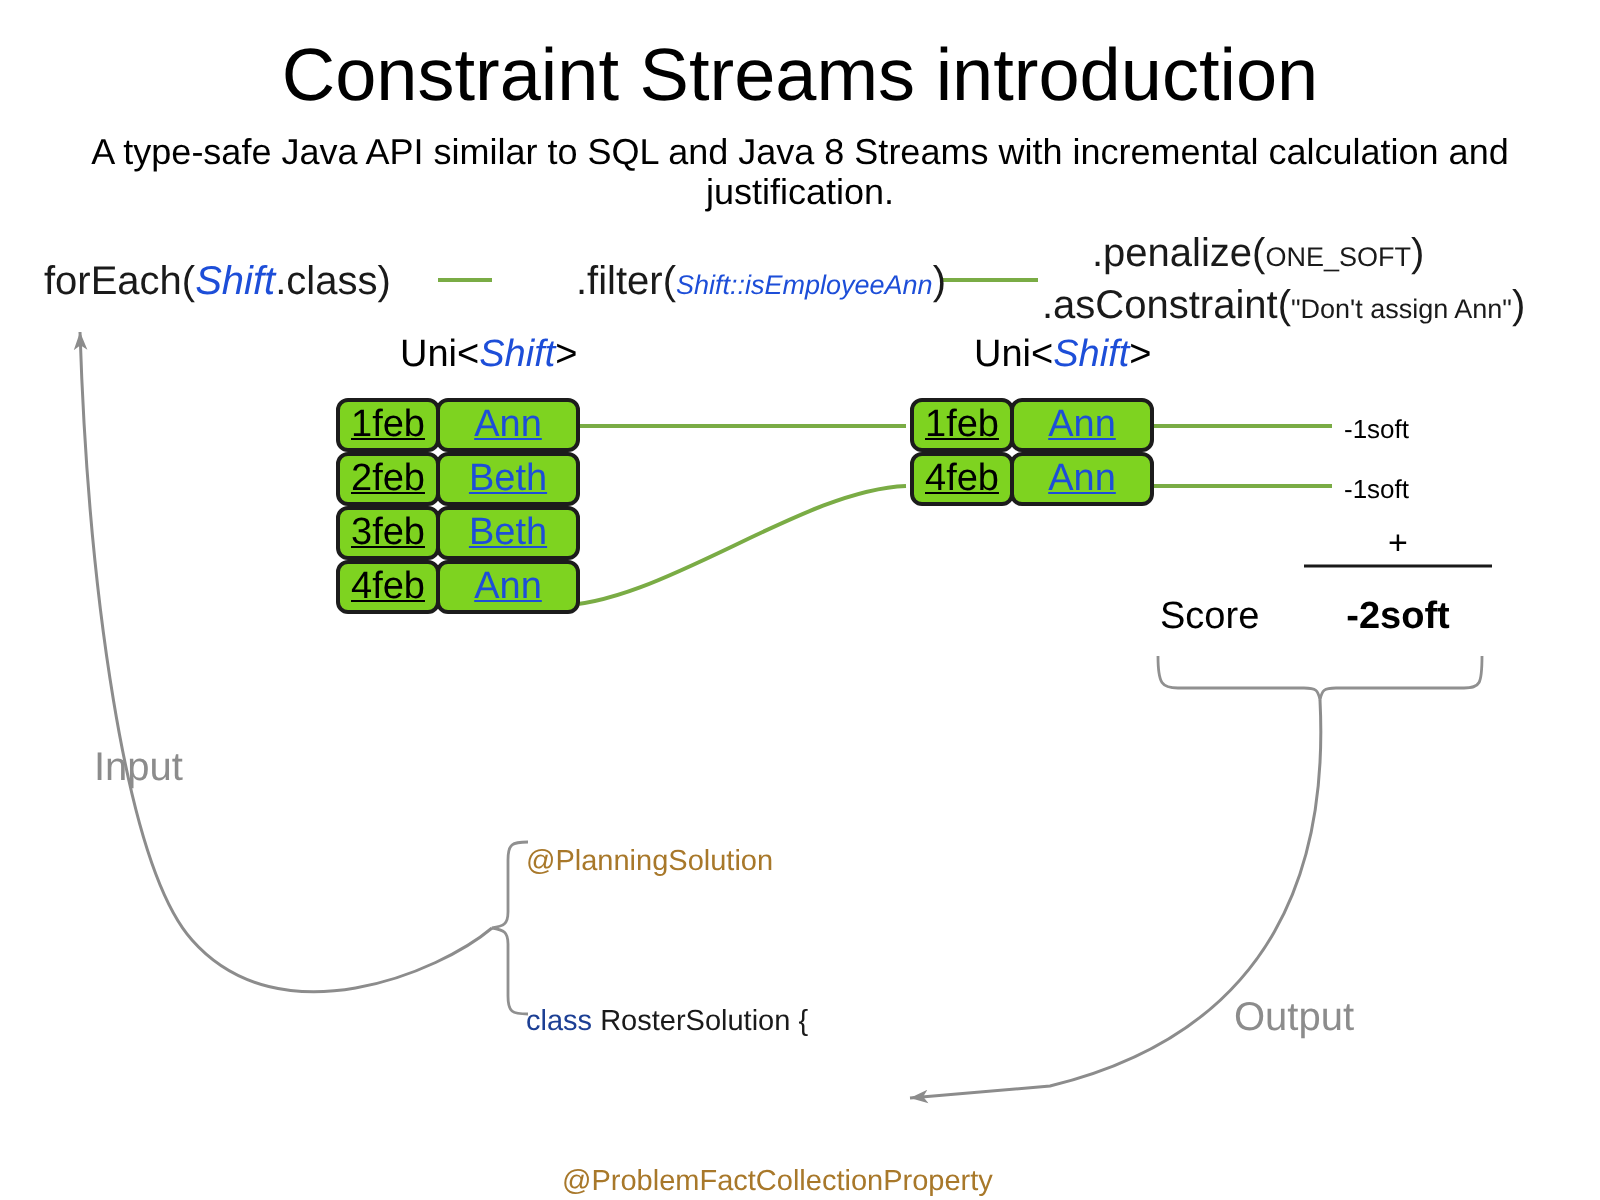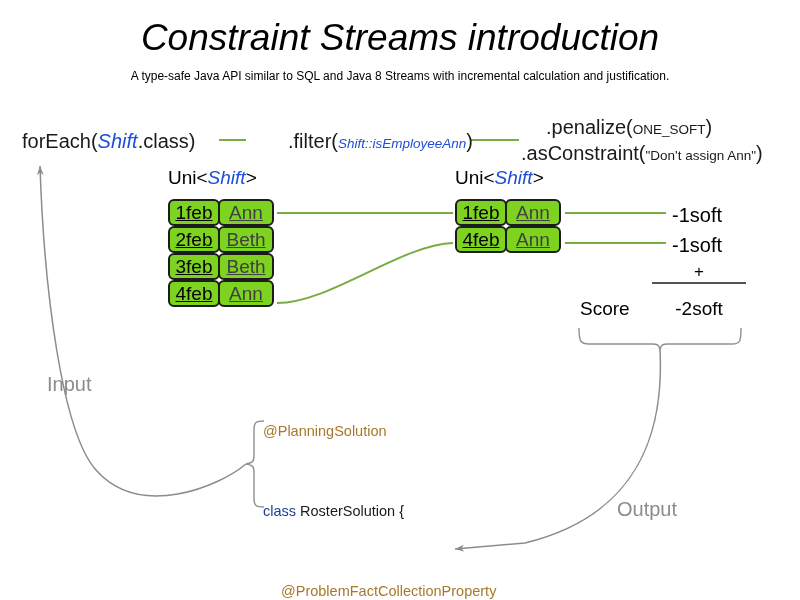--- a/index.html
+++ b/index.html
@@ -31,27 +31,26 @@
   
   #title {
     left: 0; top: 16px;
     width: 800px;
     text-align: center;
     font-size: 37px;
     line-height: 44px;
     font-weight: normal;
     letter-spacing: 0px;
     color: #000;
-    font-style: italic;
   }
   #subtitle {
     left: 0; top: 66px;
     width: 800px;
     text-align: center;
-    font-size: 12px;
+    font-size: 18px;
     line-height: 20px;
     color: #000;
   }
 
   
   .expr {
     font-size: 20px;
     line-height: 26px;
     white-space: nowrap;
     color: #1a1a1a;
@@ -64,20 +63,21 @@
   #for-each { left: 22px; top: 128px; }
   #filter-call { left: 248px; top: 128px; margin-left: 40px; }
   #penalize-call { left: 546px; top: 114px; }
   #as-constraint-call { left: 521px; top: 140px; }
 
   
   .uni-label {
     font-size: 19px;
     line-height: 24px;
     white-space: nowrap;
+    margin-left: 32px;
   }
   #uni-left { left: 168px; top: 166px; }
   #uni-right { left: 455px; top: 166px; }
 
   
   .fact-row {
     display: flex;
     align-items: stretch;
     height: 27px;
   }
@@ -93,30 +93,30 @@
     line-height: 19px;
     padding: 0 3px;
     text-decoration: underline;
   }
   .cell-date {
     color: #000000;
     width: 52px;
     margin-right: -2px;
   }
   .cell-name {
-    color: #404040;
-    width: 56px;
+    color: #1d4ed8;
+    width: 72px;
   }
 
   #left-facts { left: 168px; top: 199px; }
   #right-facts { left: 455px; top: 199px; }
 
   
   .soft-label {
-    font-size: 20px;
+    font-size: 13px;
     line-height: 24px;
     color: #000;
     white-space: nowrap;
   }
   #soft-1 { left: 672px; top: 203px; }
   #soft-2 { left: 672px; top: 233px; }
 
   
   #score-word {
     left: 580px; top: 297px;
@@ -125,21 +125,21 @@
   #sum-plus {
     left: 653px; top: 262px;
     width: 92px;
     text-align: center;
     font-size: 17px; line-height: 20px;
   }
   #sum-total {
     left: 653px; top: 297px;
     width: 92px;
     text-align: center;
-    font-size: 19px; line-height: 24px;
+    font-size: 19px; line-height: 24px; font-weight: bold;
   }
 
   
   .io-caption {
     font-size: 20px;
     line-height: 24px;
     color: #8c8c8c;
     white-space: nowrap;
   }
   #caption-input { left: 47px; top: 372px; }

